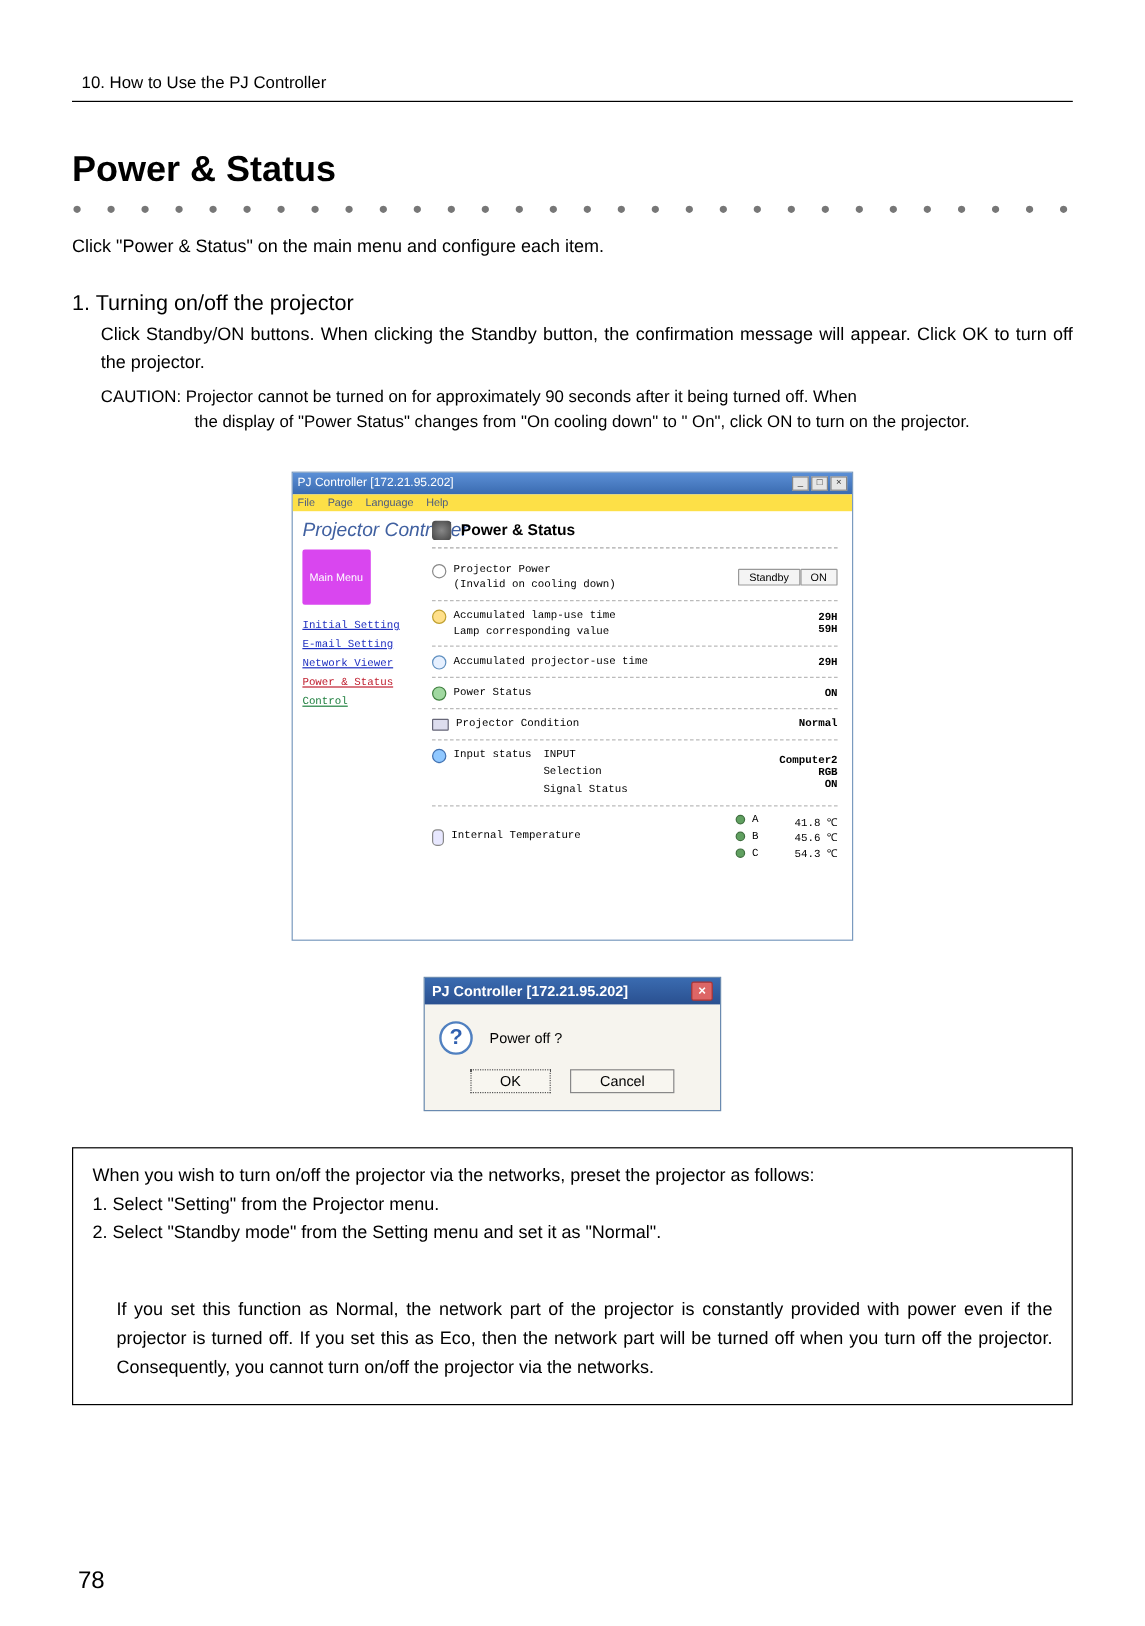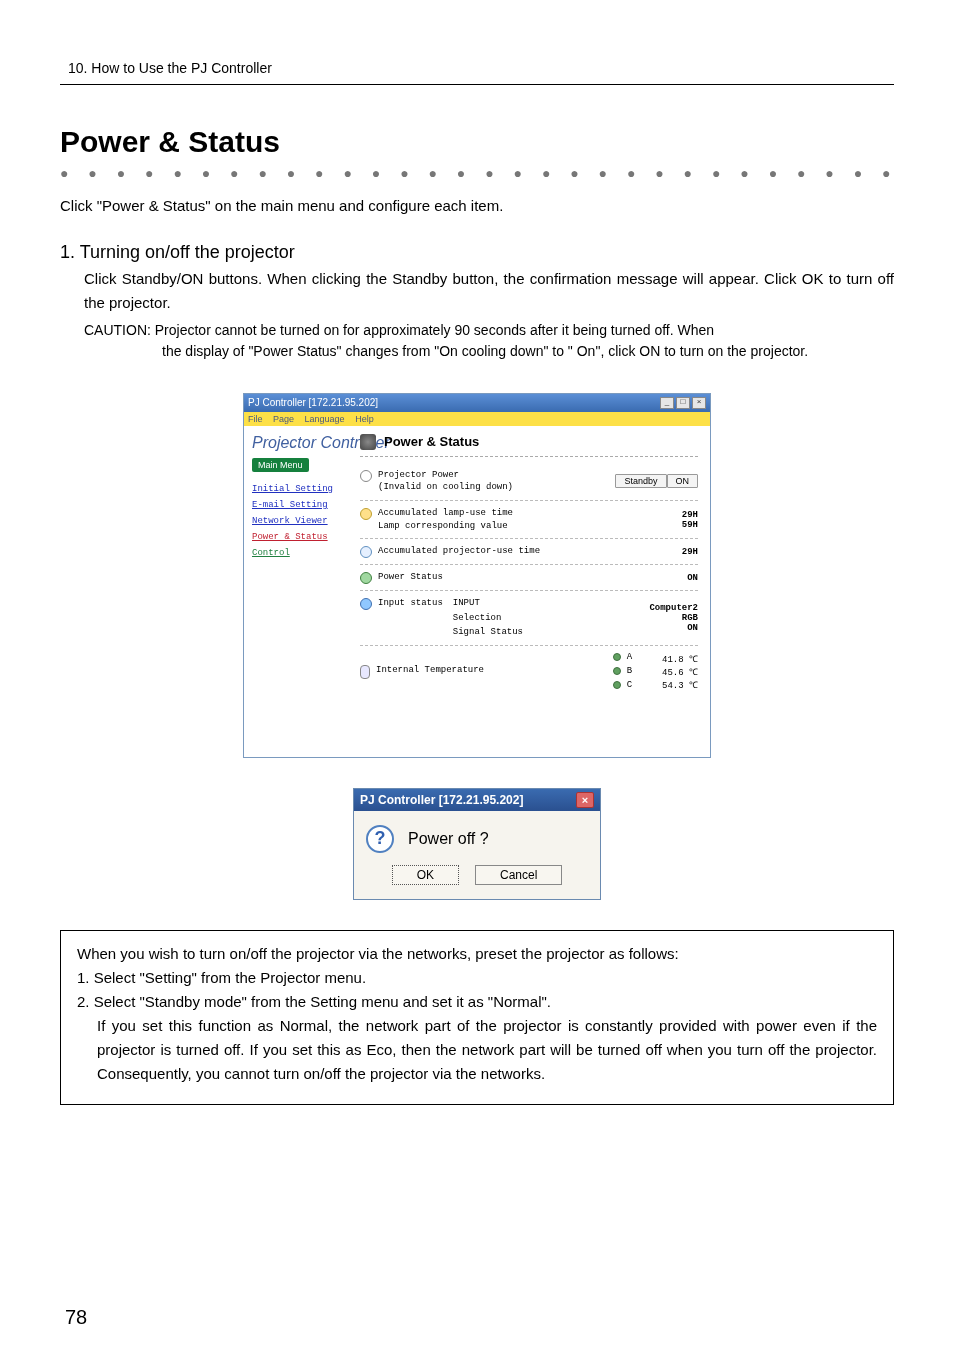--- a/index.html
+++ b/index.html
@@ -110,24 +110,24 @@
     font-family: "Comic Sans MS", cursive, sans-serif;
   }
   .brand {
     font-size: 16px;
     font-style: italic;
     color: #4060a0;
     white-space: nowrap;
     margin-bottom: 6px;
   }
   .mainmenu-btn {
-    background: #15803d;
+    background: #d946ef;
     color: #fff;
     font-size: 9px;
-    padding: 2px 6px;
+    padding: 18px 6px;
     border-radius: 2px;
     display: inline-block;
     margin-bottom: 6px;
     font-family: Tahoma, sans-serif;
   }
   .navlink {
     display: block;
     font-size: 9px;
     text-decoration: underline;
     margin: 6px 0;
@@ -213,34 +213,34 @@
     font-weight:700;
   }
   .dclose {
     width:18px;height:16px;background:#d66;border:1px solid #a33;color:#fff;text-align:center;font-size:11px;line-height:14px;border-radius:2px;
   }
   .dbody { padding: 14px 12px 6px 12px; display:flex; align-items:center; gap:14px; }
   .qmark {
     width:28px;height:28px;border-radius:50%;background:#fff;border:2px solid #5080c0;
     display:flex;align-items:center;justify-content:center;color:#3060b0;font-weight:700;font-size:18px;
   }
-  .dbody .msg { font-size:16px; }
+  .dbody .msg { font-size:12px; }
   .dbtns { display:flex; justify-content:center; gap:16px; padding: 6px 0 14px 0;}
   .dbtn { font-size:12px; padding:2px 24px; background:#f8f6f0; border:1px dotted #555; }
   .dbtn.cancel { border:1px solid #888; }
   
   .cautionbox {
     border: 1px solid #000;
     padding: 14px 16px 18px 16px;
     margin-top: 20px;
   }
   .cautionbox h4 { font-size:16px; font-weight:400; margin-bottom:6px; }
   .cautionbox .lead { font-size:15px; margin-left:0; margin-bottom:4px; }
   .cautionbox .item { font-size:15px; line-height:1.6; }
-  .cautionbox .itembody { padding-left: 20px; text-align: justify; }
+  .cautionbox .itembody { padding-left: 20px; text-align: justify; margin-top: 40px; }
   .pagenum { position:absolute; bottom: 26px; left: 28px; font-size: 20px; margin-left: 37px; }
 </style>
 </head>
 <body>
 
 <div class="header-line">10. How to Use the PJ Controller</div>
 <hr class="hr">
 
 <h1 class="title">Power &amp; Status</h1>
 <div class="dotrow">● ● ● ● ● ● ● ● ● ● ● ● ● ● ● ● ● ● ● ● ● ● ● ● ● ● ● ● ● ● ● ● ● ● ● ● ● ● ● ● ● ● ● ● ● ● ● ● ● ● ● ● ● ● ● ● ● ● ● ● ● ● ● ● ●</div>
@@ -326,20 +326,27 @@
         </div>
 
         <div class="row">
           <div class="left">
             <div class="ico green"></div>
             <div class="lbls">Power Status</div>
           </div>
           <div class="right">ON</div>
         </div>
 
+        <div class="row">
+          <div class="left">
+            <div class="ico monitor"></div>
+            <div class="lbls">Projector Condition</div>
+          </div>
+          <div class="right">Normal</div>
+        </div>
 
         <div class="row">
           <div class="left">
             <div class="ico input"></div>
             <div class="lbls" style="display:flex; gap:10px; align-items:flex-start;">
               <div>Input status</div>
               <div class="inputsub">
                 <div>INPUT</div>
                 <div>Selection</div>
                 <div>Signal Status</div>

